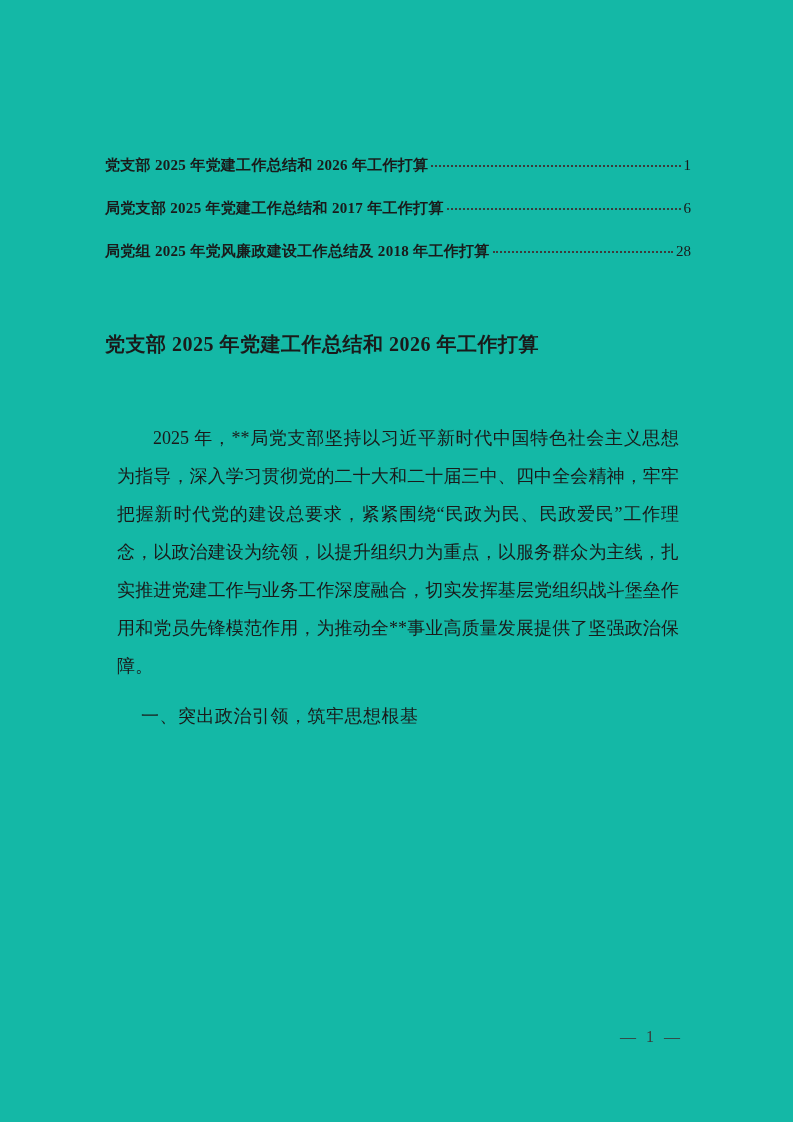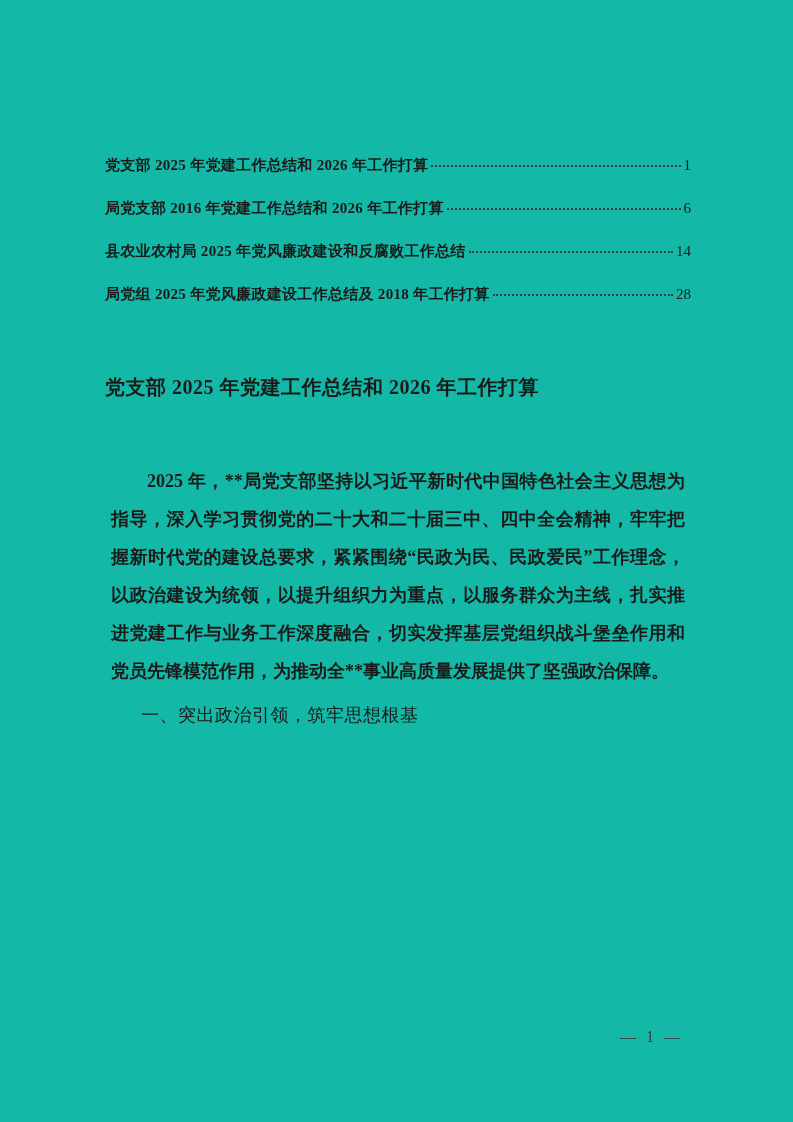--- a/index.html
+++ b/index.html
@@ -56,23 +56,22 @@
     line-height: 30px;
     font-weight: bold;
     letter-spacing: 0.5px;
   }
   .article-body {
     font-size: 18px;
     line-height: 38px;
     text-align: justify;
   }
   .para {
-    margin: 6px;
+    margin: 12px;
     text-indent: 2em;
-    font-weight: bold;
   }
   .first-para {
     margin-top: 60px;
   }
   .section-heading {
     margin: 0;
     text-indent: 2em;
     font-weight: normal;
     font-size: 18px;
     line-height: 38px;
@@ -95,28 +94,23 @@
 <div class="page">
   <div class="content">
 
     <div class="toc">
       <div class="toc-row">
         <span class="toc-title">党支部 2025 年党建工作总结和 2026 年工作打算</span>
         <span class="toc-leader"></span>
         <span class="toc-page">1</span>
       </div>
       <div class="toc-row">
-        <span class="toc-title">局党支部 2016 年党建工作总结和 2026 年工作打算</span>
+        <span class="toc-title">局党支部 2025 年党建工作总结和 2017 年工作打算</span>
         <span class="toc-leader"></span>
         <span class="toc-page">6</span>
-      </div>
-      <div class="toc-row">
-        <span class="toc-title">县农业农村局 2025 年党风廉政建设和反腐败工作总结</span>
-        <span class="toc-leader"></span>
-        <span class="toc-page">14</span>
       </div>
       <div class="toc-row">
         <span class="toc-title">局党组 2025 年党风廉政建设工作总结及 2018 年工作打算</span>
         <span class="toc-leader"></span>
         <span class="toc-page">28</span>
       </div>
     </div>
 
     <h1 class="article-title">党支部 2025 年党建工作总结和 2026 年工作打算</h1>
 

